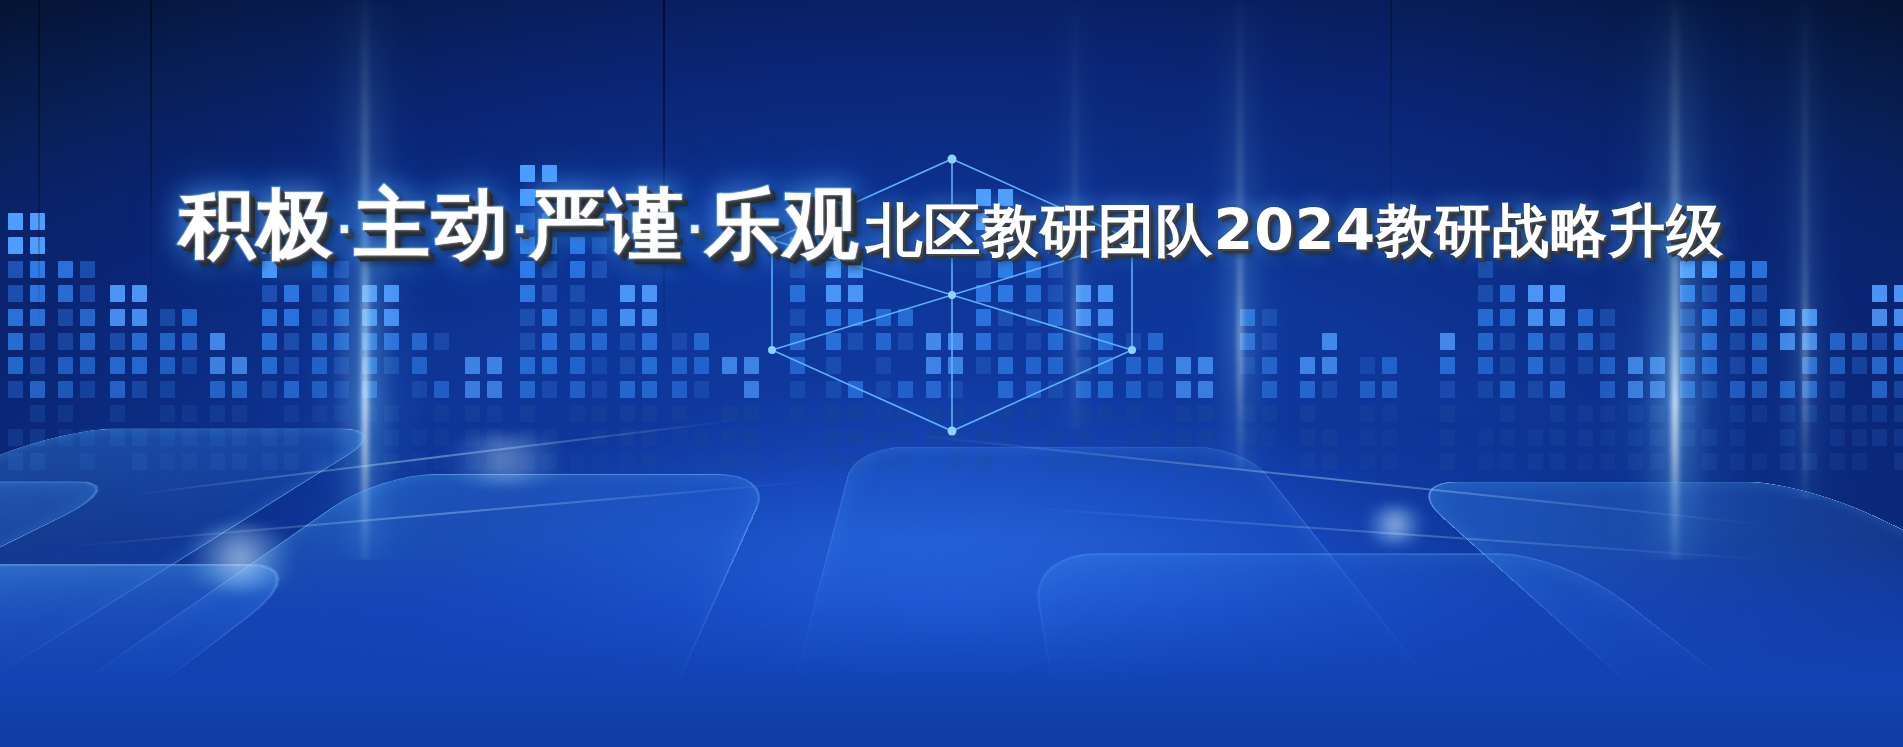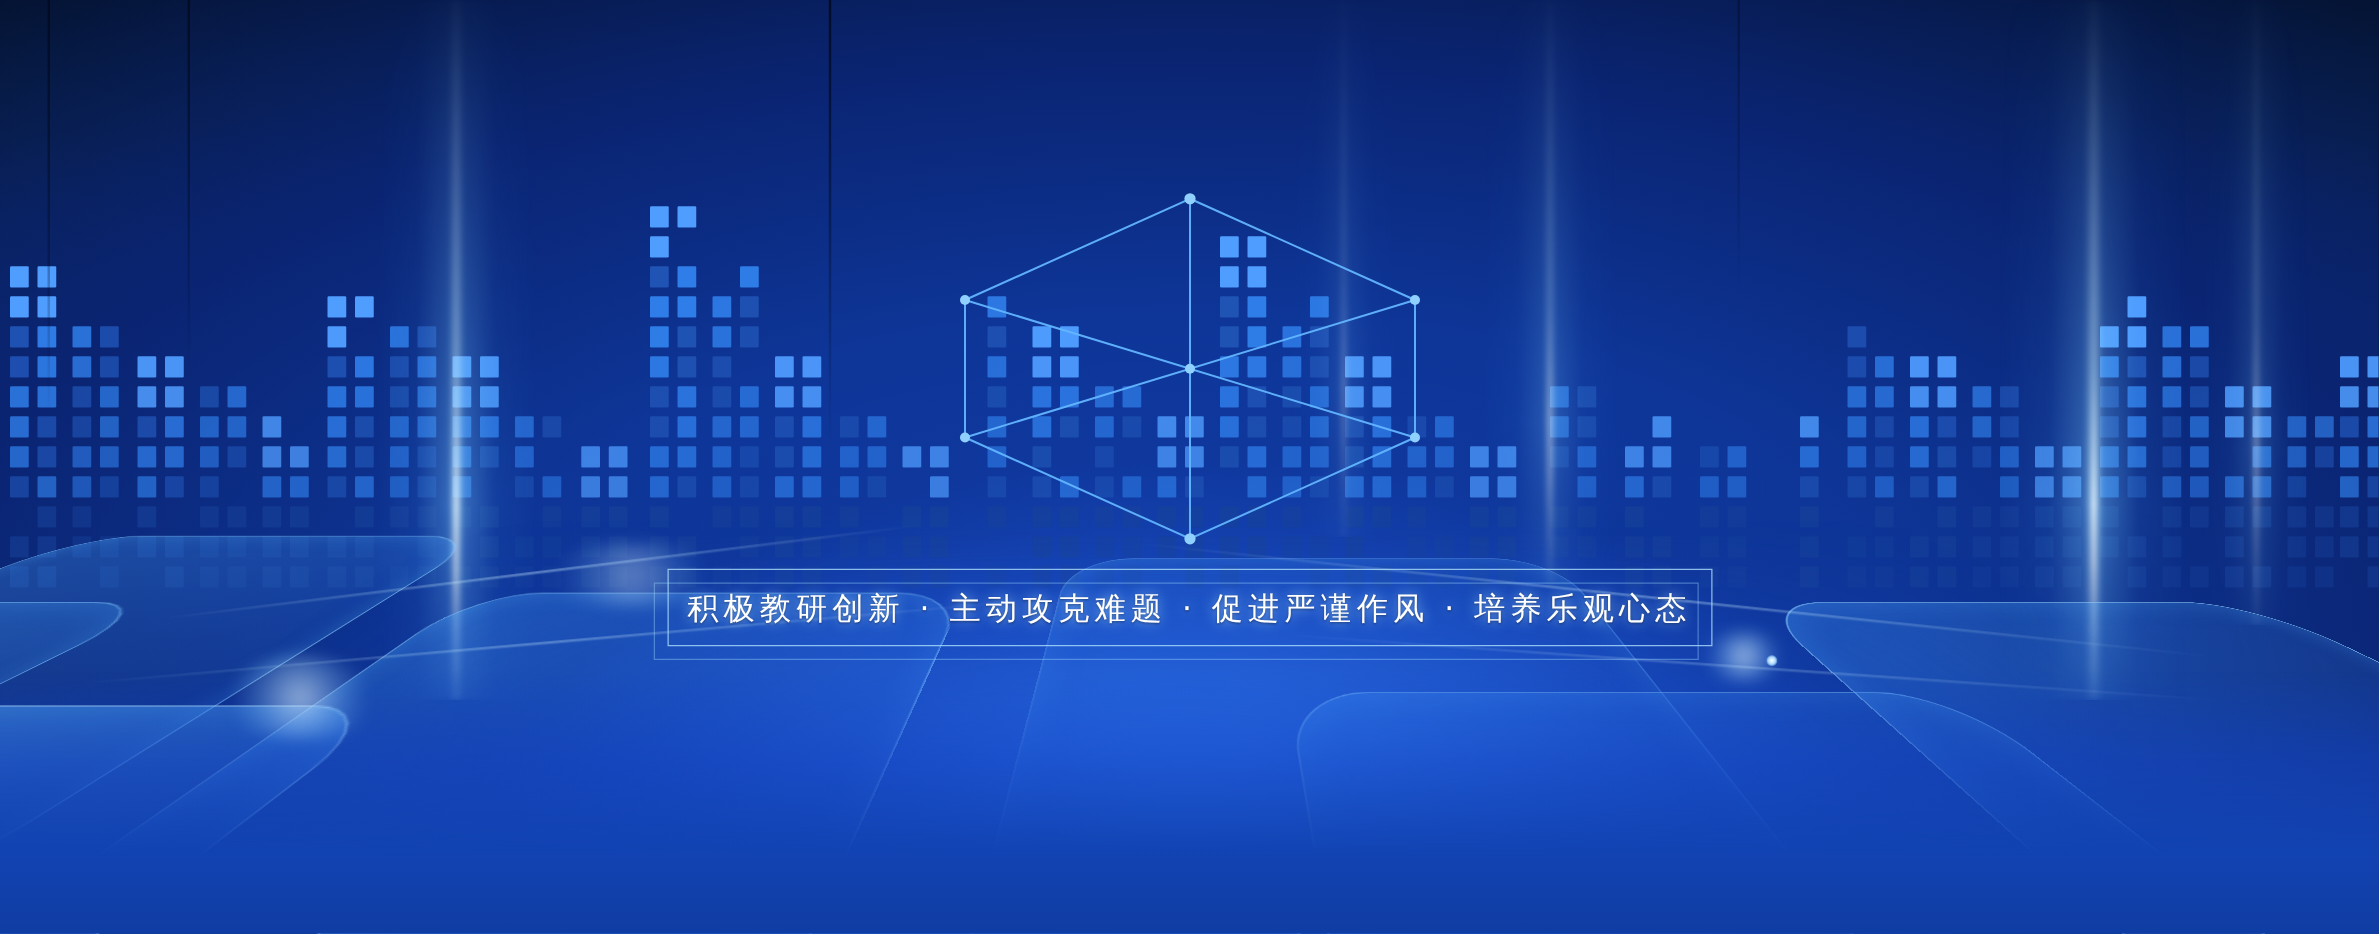--- a/index.html
+++ b/index.html
@@ -1567,22 +1567,20 @@
         <circle cx="210" cy="286" r="4.5"></circle>
         <circle cx="30" cy="205" r="4"></circle>
         <circle cx="30" cy="95" r="4"></circle>
         <circle cx="210" cy="150" r="4"></circle>
       </g>
     </svg>
   </div>
 
   <div class="content">
 
-
-    <div class="tagline-wrap">
-      <div class="tagline-frame-inner"></div>
-      <div class="tagline-frame-outer"></div>
-      <div class="tagline-text">积极教研创新 · 主动攻克难题 ·  促进严谨作风 ·  培养乐观心态</div>
-      <div class="corner-dot" style="right:-52px; bottom:-16px;"></div>
+    <div class="title-block">
+      <div class="main-title" id="mainTitle"><span>积极</span><span class="sep">·</span><span>主动</span><span class="sep">·</span><span>严谨</span><span class="sep">·</span><span>乐观</span></div>
+      <div class="sub-title">北区教研团队2024教研战略升级</div>
     </div>
+
 
   </div>
 </div>
 
 </body></html>

